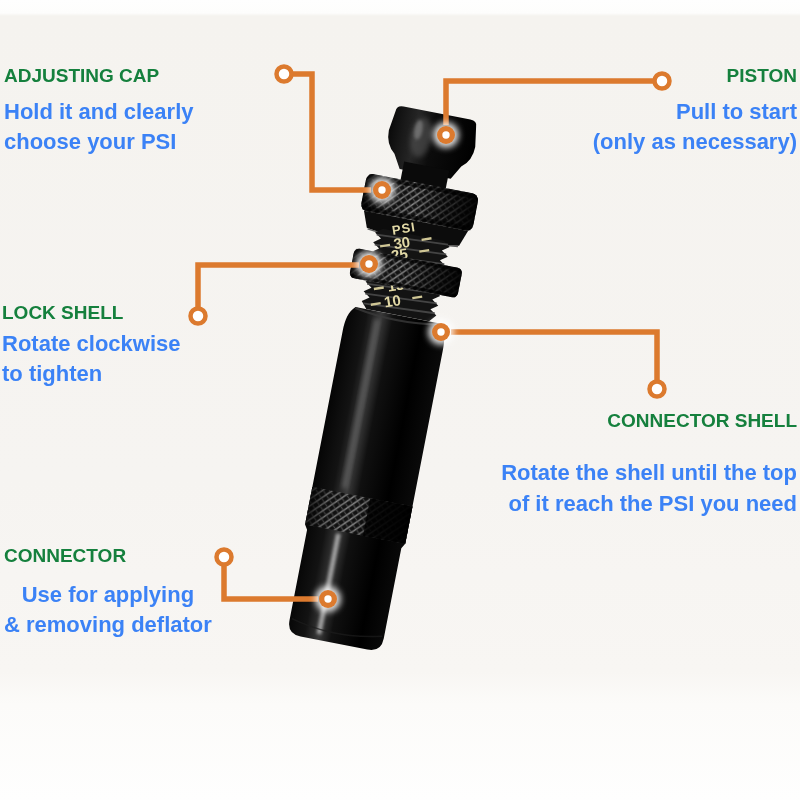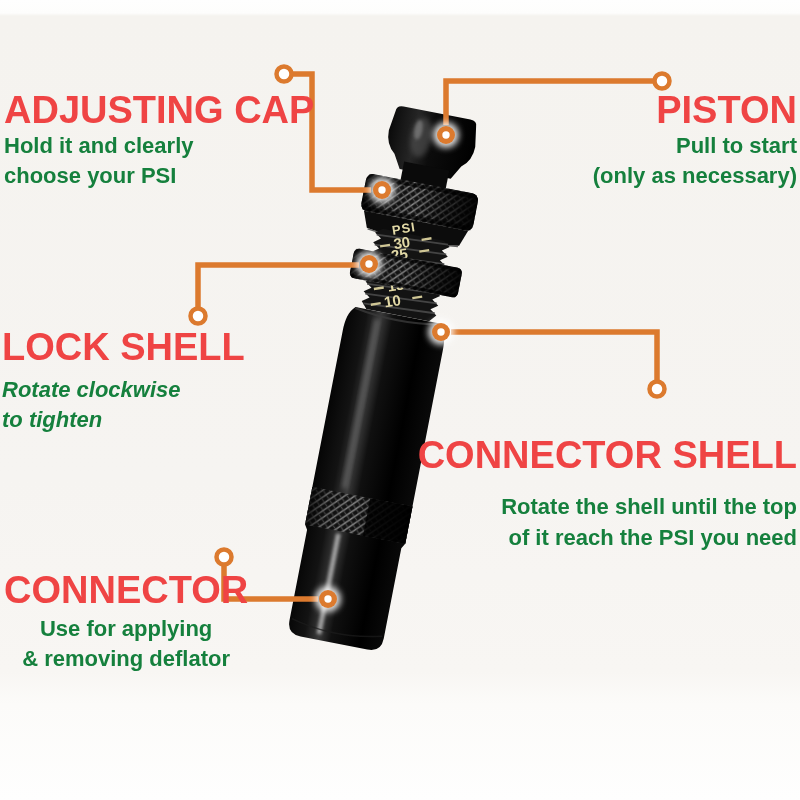--- a/index.html
+++ b/index.html
@@ -4,27 +4,27 @@
 <style>
   html,body{margin:0;padding:0;}
   body{
     width:800px;height:800px;overflow:hidden;
     font-family:"Liberation Sans", sans-serif;
     background:linear-gradient(180deg,#fefefe 0px,#fdfdfc 13px,#f5f3ef 16px,#f6f4f1 60%,#f8f6f3 84%,#fcfbf9 88%,#fefefe 100%);
   }
   .stage{position:relative;width:800px;height:800px;}
   svg.layer{position:absolute;left:0;top:0;}
   .block{position:absolute;color:#1d1d1d;}
-  .block .h{font-size:38px;font-weight:700;line-height:32px;color:#ef4444;letter-spacing:0px;white-space:nowrap;margin-top:34px;}
-  .block .sub{margin-top:5px;font-size:22px;font-weight:700;line-height:30px;color:#15803d;white-space:nowrap;}
+  .block .h{font-size:19px;font-weight:700;line-height:32px;color:#15803d;letter-spacing:0px;white-space:nowrap;}
+  .block .sub{margin-top:5px;font-size:22px;font-weight:700;line-height:30px;color:#3b82f6;white-space:nowrap;}
   .align-right{text-align:right;}
   #label-adjusting-cap{left:4px;top:60px;}
   #label-piston{right:3px;top:60px;}
   #label-lock-ring{left:2px;top:297px;}
-  #label-lock-ring .sub{margin-top:12px;font-style:italic;}
+  #label-lock-ring .sub{margin-top:0;}
   #label-deflator-shell{right:3px;top:405px;}
   #label-deflator-shell .sub{margin-top:20px;line-height:31px;}
   #label-connector{left:4px;top:540px;}
   #label-connector .sub{margin-top:8px;text-align:center;}
 </style>
 </head>
 <body>
 
 <div class="stage">
 

